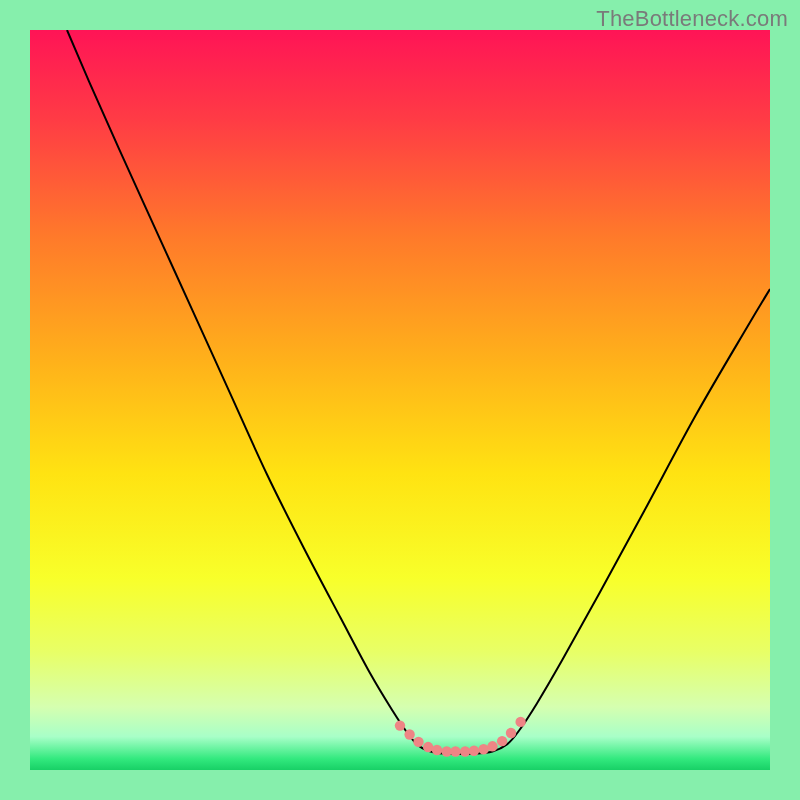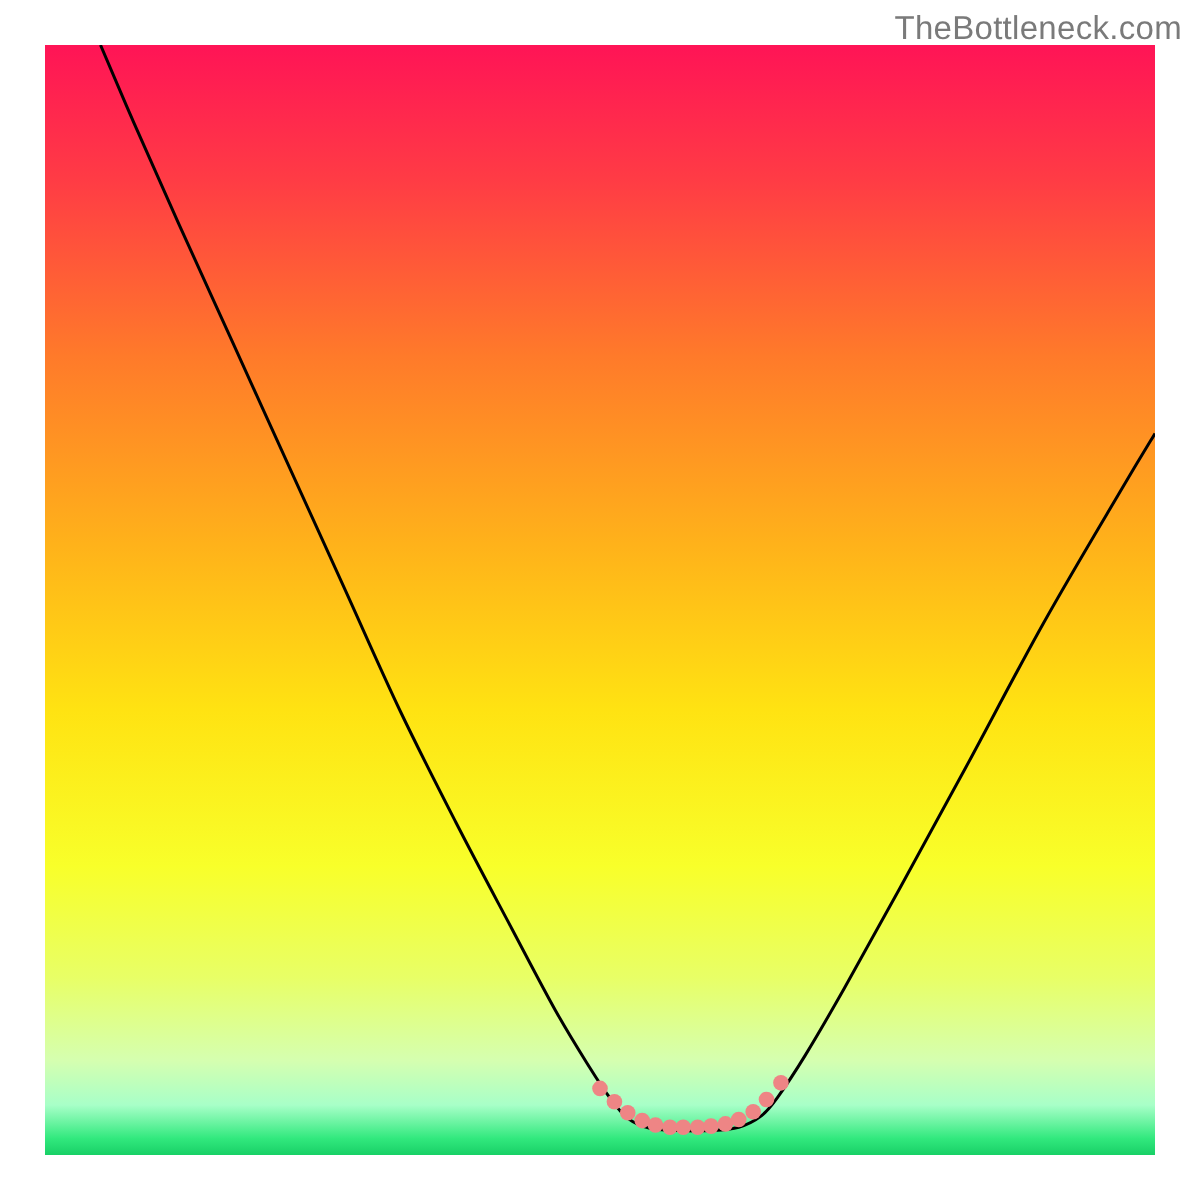--- a/index.html
+++ b/index.html
@@ -8,21 +8,21 @@
     width: 800px;
     height: 800px;
     overflow: hidden;
     background: #000;
     font-family: Arial, Helvetica, sans-serif;
   }
   .frame {
     position: relative;
     width: 800px;
     height: 800px;
-    background: #ffffff;
+    background: #86efac;
   }
   .plot-area {
     position: absolute;
     left: 30px;
     top: 30px;
     width: 740px;
     height: 740px;
     overflow: hidden;
   }
   .watermark {

